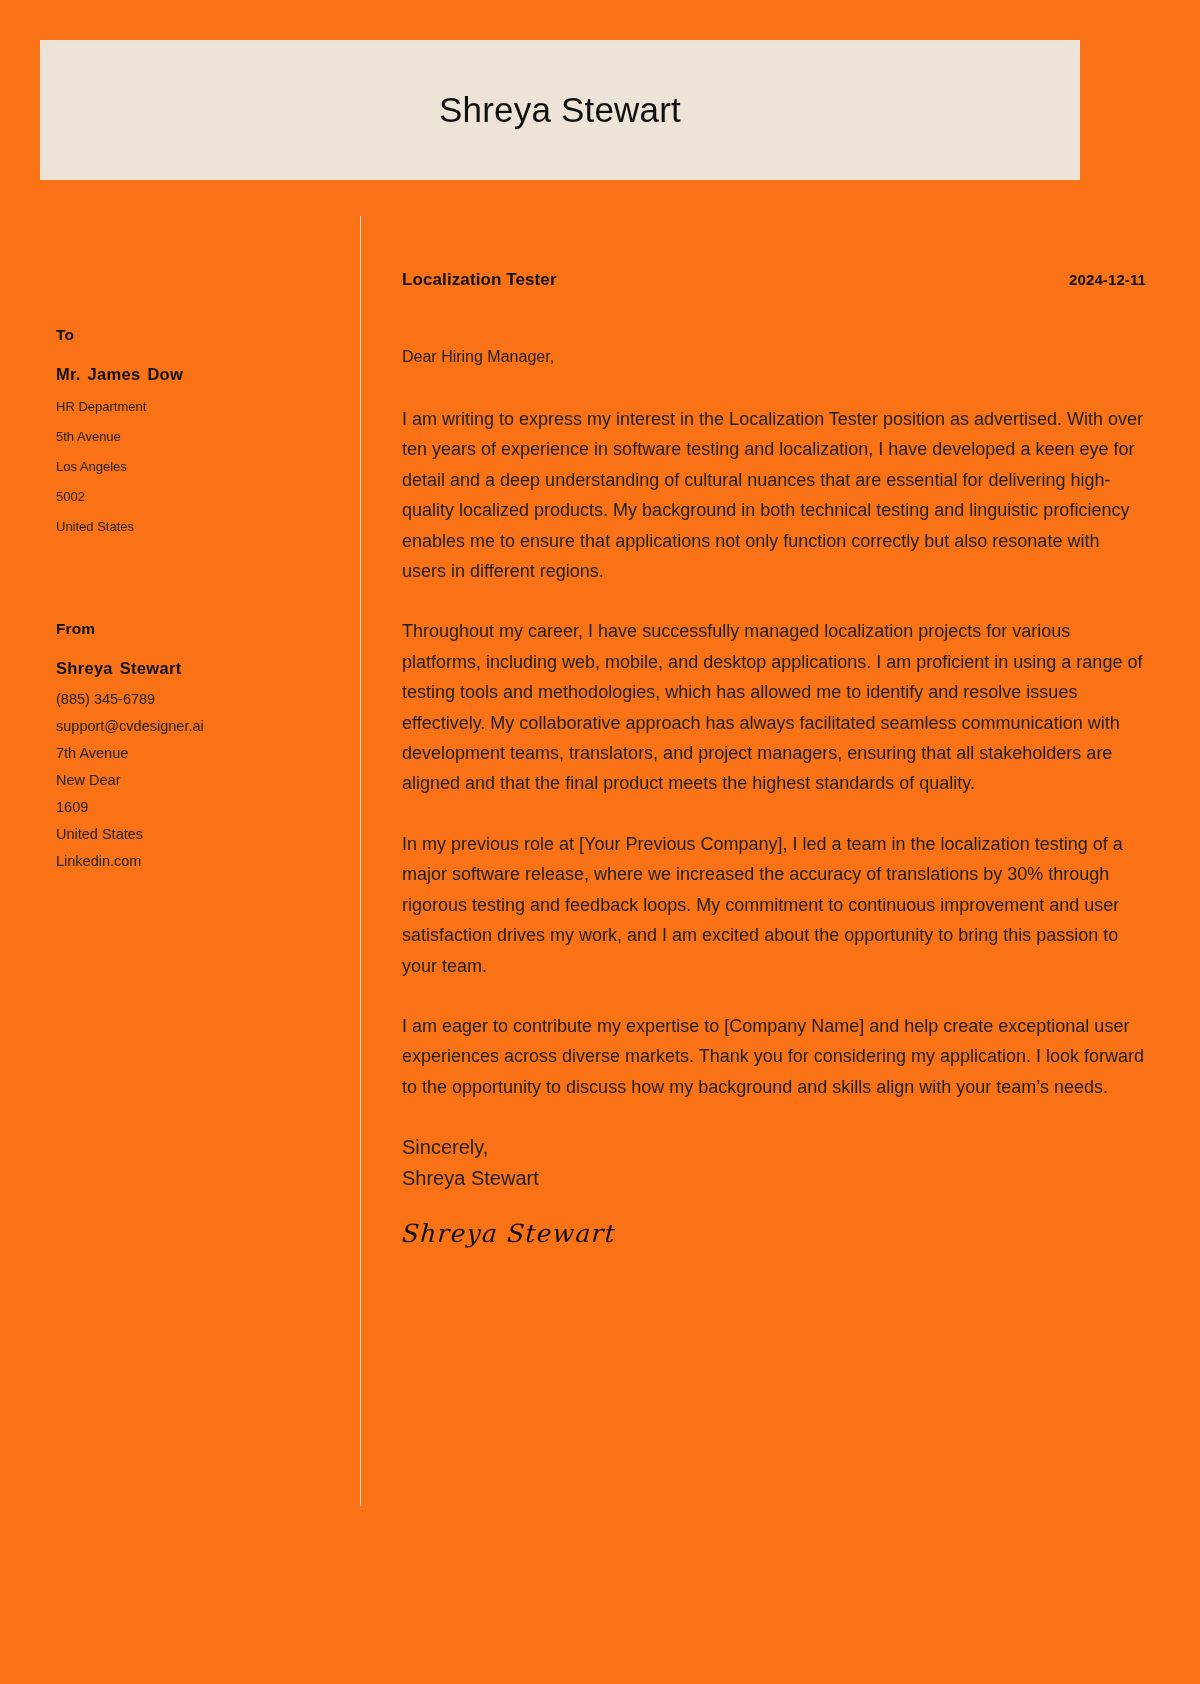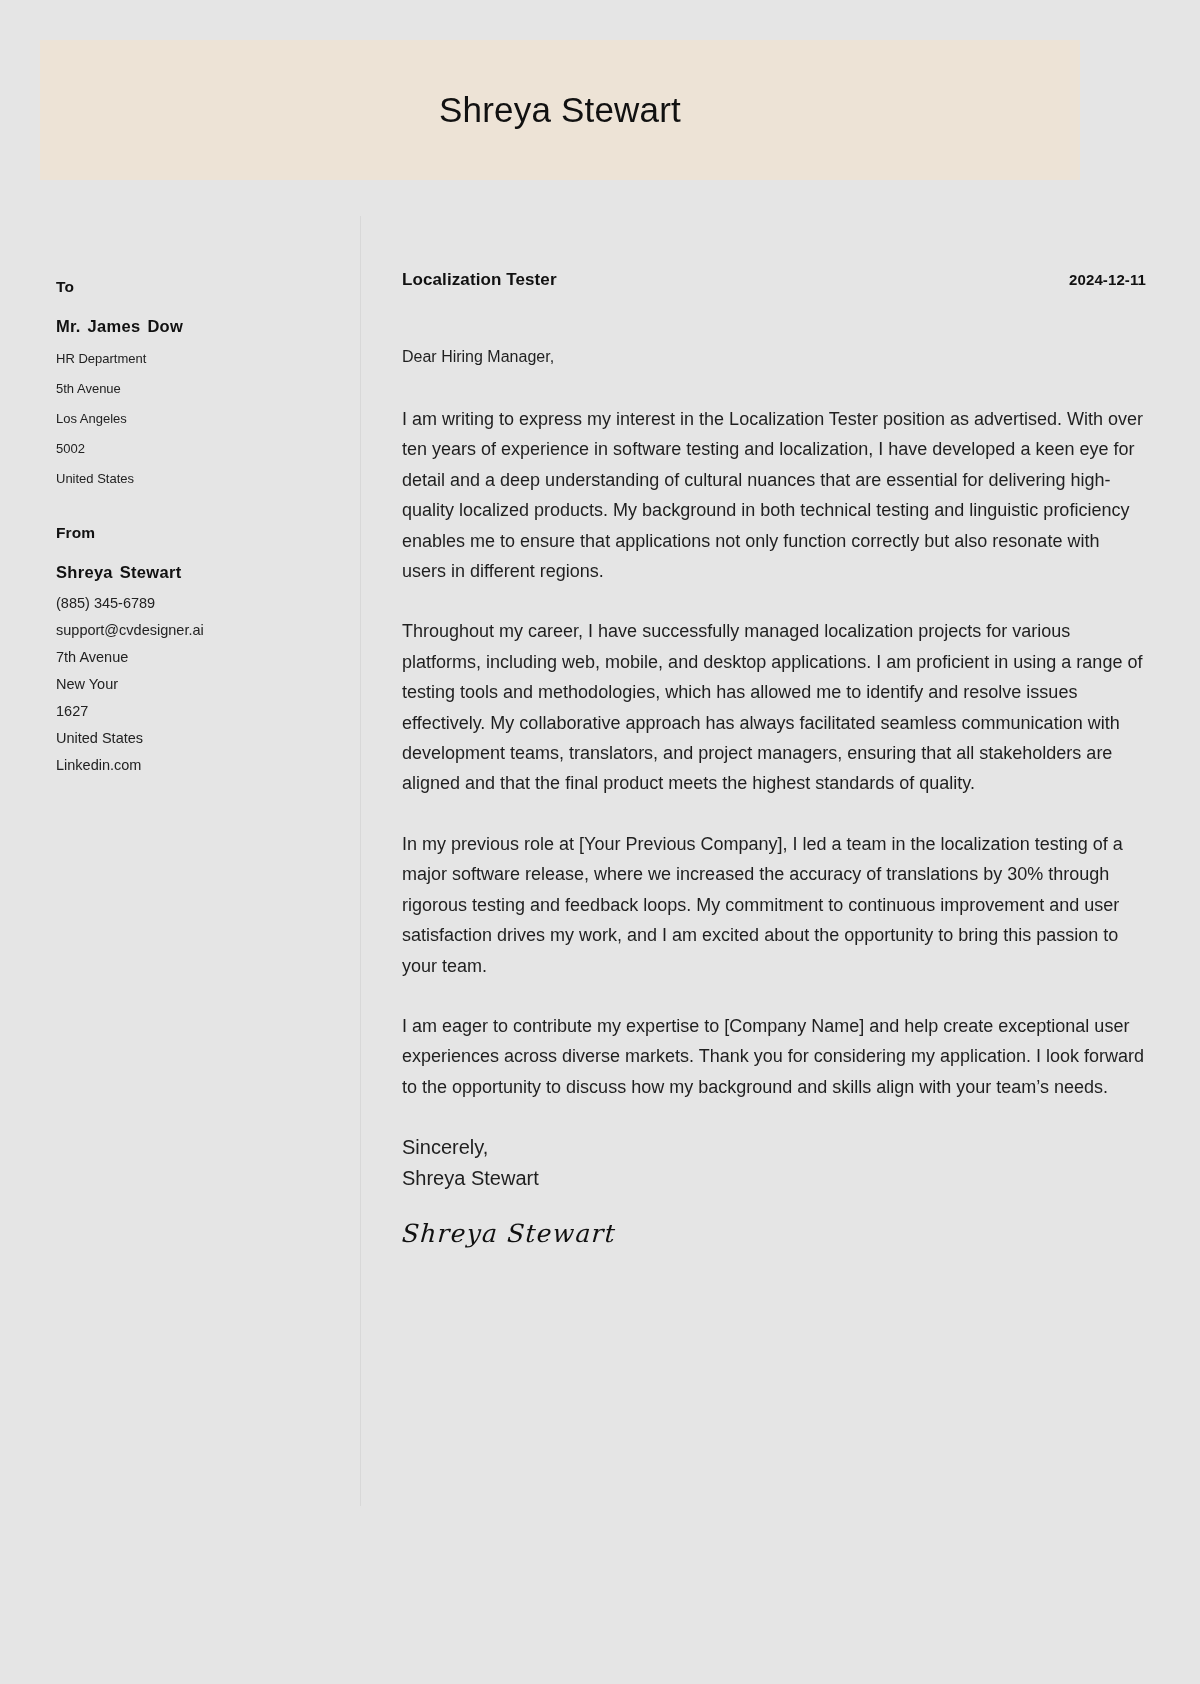--- a/index.html
+++ b/index.html
@@ -3,21 +3,21 @@
 <meta charset="utf-8">
 <style>
   * { margin:0; padding:0; box-sizing:border-box; }
   html, body {
     width:1200px; height:1684px;
     background:#ffffff;
     font-family:"Liberation Sans", sans-serif;
     color:#1a1a1a;
     -webkit-font-smoothing:antialiased;
   }
-  .page { position:relative; width:1200px; height:1684px; background:#e5e5e5; overflow:hidden; }
+  .page { position:relative; width:1200px; height:1684px; background:#f97316; overflow:hidden; }
 
   
   .header-band {
     position:absolute; left:40px; top:40px;
     width:1040px; height:140px;
     background:#ede3d6;
     display:flex; align-items:center; justify-content:center;
   }
   .header-name {
     font-size:35px;
@@ -51,20 +51,21 @@
     padding-top:58px;
   }
 
   
   .block-label {
     font-size:15.5px;
     font-weight:700;
     color:#111;
     margin-bottom:21px;
     letter-spacing:0.1px;
+    margin-top:48px;
   }
   .recipient-name, .sender-name {
     font-size:16.5px;
     font-weight:700;
     color:#111;
     margin-bottom:8px;
     letter-spacing:0.3px;
     word-spacing:2px;
   }
   .addr-line {
@@ -155,22 +156,22 @@
         </section>
 
         <div class="block-gap"></div>
 
         <section>
           <div class="block-label">From</div>
           <div class="sender-name">Shreya Stewart</div>
           <div class="sender-line">(885) 345-6789</div>
           <div class="sender-line">support@cvdesigner.ai</div>
           <div class="sender-line">7th Avenue</div>
-          <div class="sender-line">New Your</div>
-          <div class="sender-line">1627</div>
+          <div class="sender-line">New Dear</div>
+          <div class="sender-line">1609</div>
           <div class="sender-line">United States</div>
           <div class="sender-line">Linkedin.com</div>
         </section>
 
       </aside>
 
       <div class="divider"></div>
 
       <main class="main">
 

